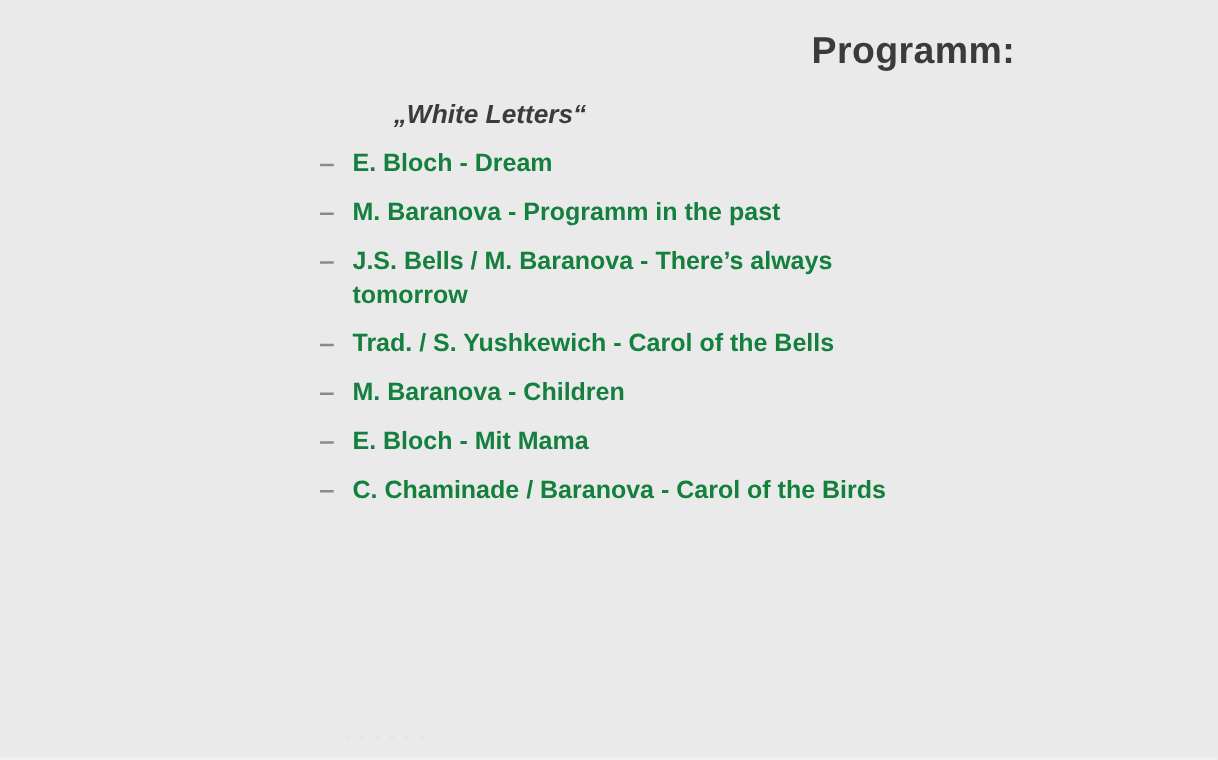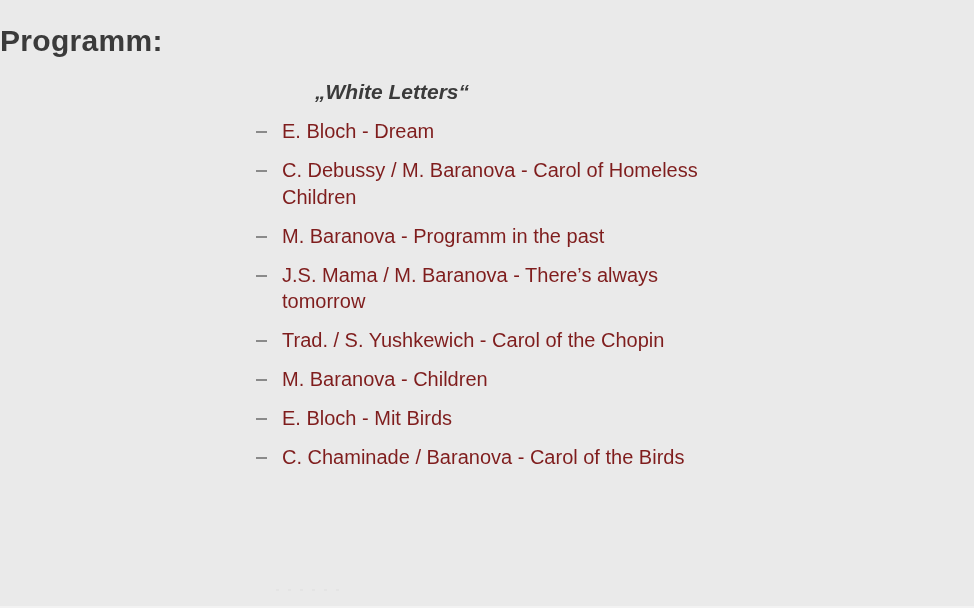--- a/index.html
+++ b/index.html
@@ -27,21 +27,21 @@
       left: 0; top: 606px;
       width: 974px;
       height: 2px;
       background: #f2f2f2;
     }
     .title {
       position: absolute;
       top: 24px;
       left: 0;
       width: 812px;
-      text-align: left;
+      text-align: right;
       font-size: 30px;
       font-weight: bold;
       color: #3b3b3b;
       letter-spacing: 0.3px;
       margin: 0;
     }
     .subtitle {
       position: absolute;
       top: 80px;
       left: 0;
@@ -59,24 +59,24 @@
       left: 256px;
       width: 470px;
       margin: 0;
       padding: 0;
       list-style: none;
     }
     .program-item {
       position: relative;
       padding-left: 26px;
       font-size: 20px;
-      font-weight: normal;
+      font-weight: bold;
       line-height: 26.5px;
       margin-bottom: 12.5px;
-      color: #7f1d1d;
+      color: #15803d;
     }
     .dash {
       position: absolute;
       left: 0;
       top: 13px;
       width: 11px;
       height: 2px;
       background: #8a8a8a;
     }
     .faint-trace {
@@ -96,41 +96,37 @@
   <h1 class="title">Programm:</h1>
   <h2 class="subtitle">„White Letters“</h2>
 
   <ul class="program-list">
     <li class="program-item">
       <span class="dash"></span>
       <span>E. Bloch - Dream</span>
     </li>
     <li class="program-item">
       <span class="dash"></span>
-      <span>C. Debussy / M. Baranova - Carol of Homeless Children</span>
-    </li>
-    <li class="program-item">
-      <span class="dash"></span>
       <span>M. Baranova - Programm in the past</span>
     </li>
     <li class="program-item">
       <span class="dash"></span>
-      <span>J.S. Mama / M. Baranova - There’s always tomorrow</span>
+      <span>J.S. Bells / M. Baranova - There’s always tomorrow</span>
     </li>
     <li class="program-item">
       <span class="dash"></span>
-      <span>Trad. / S. Yushkewich - Carol of the Chopin</span>
+      <span>Trad. / S. Yushkewich - Carol of the Bells</span>
     </li>
     <li class="program-item">
       <span class="dash"></span>
       <span>M. Baranova - Children</span>
     </li>
     <li class="program-item">
       <span class="dash"></span>
-      <span>E. Bloch - Mit Birds</span>
+      <span>E. Bloch - Mit Mama</span>
     </li>
     <li class="program-item">
       <span class="dash"></span>
       <span>C. Chaminade / Baranova - Carol of the Birds</span>
     </li>
   </ul>
 
   <div class="faint-trace"></div>
 </div>
 <div class="bottom-edge"></div>

